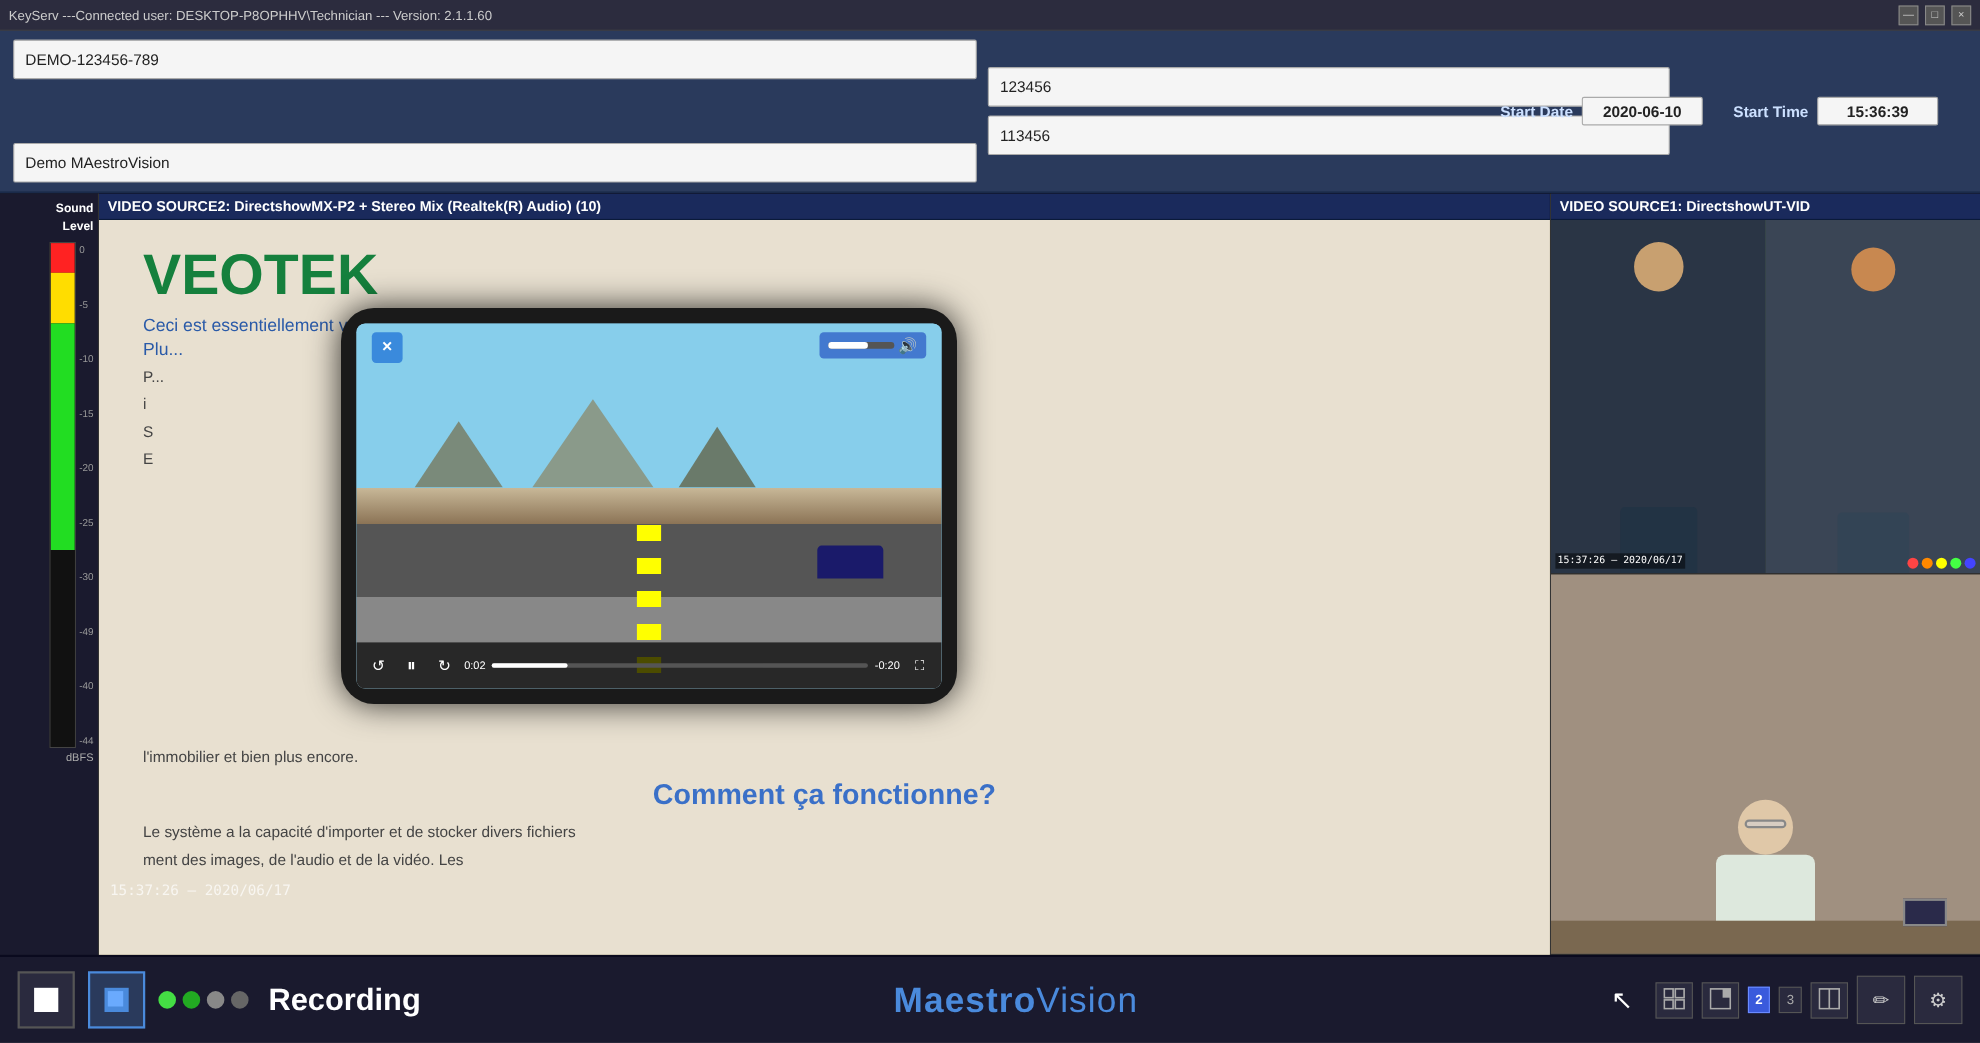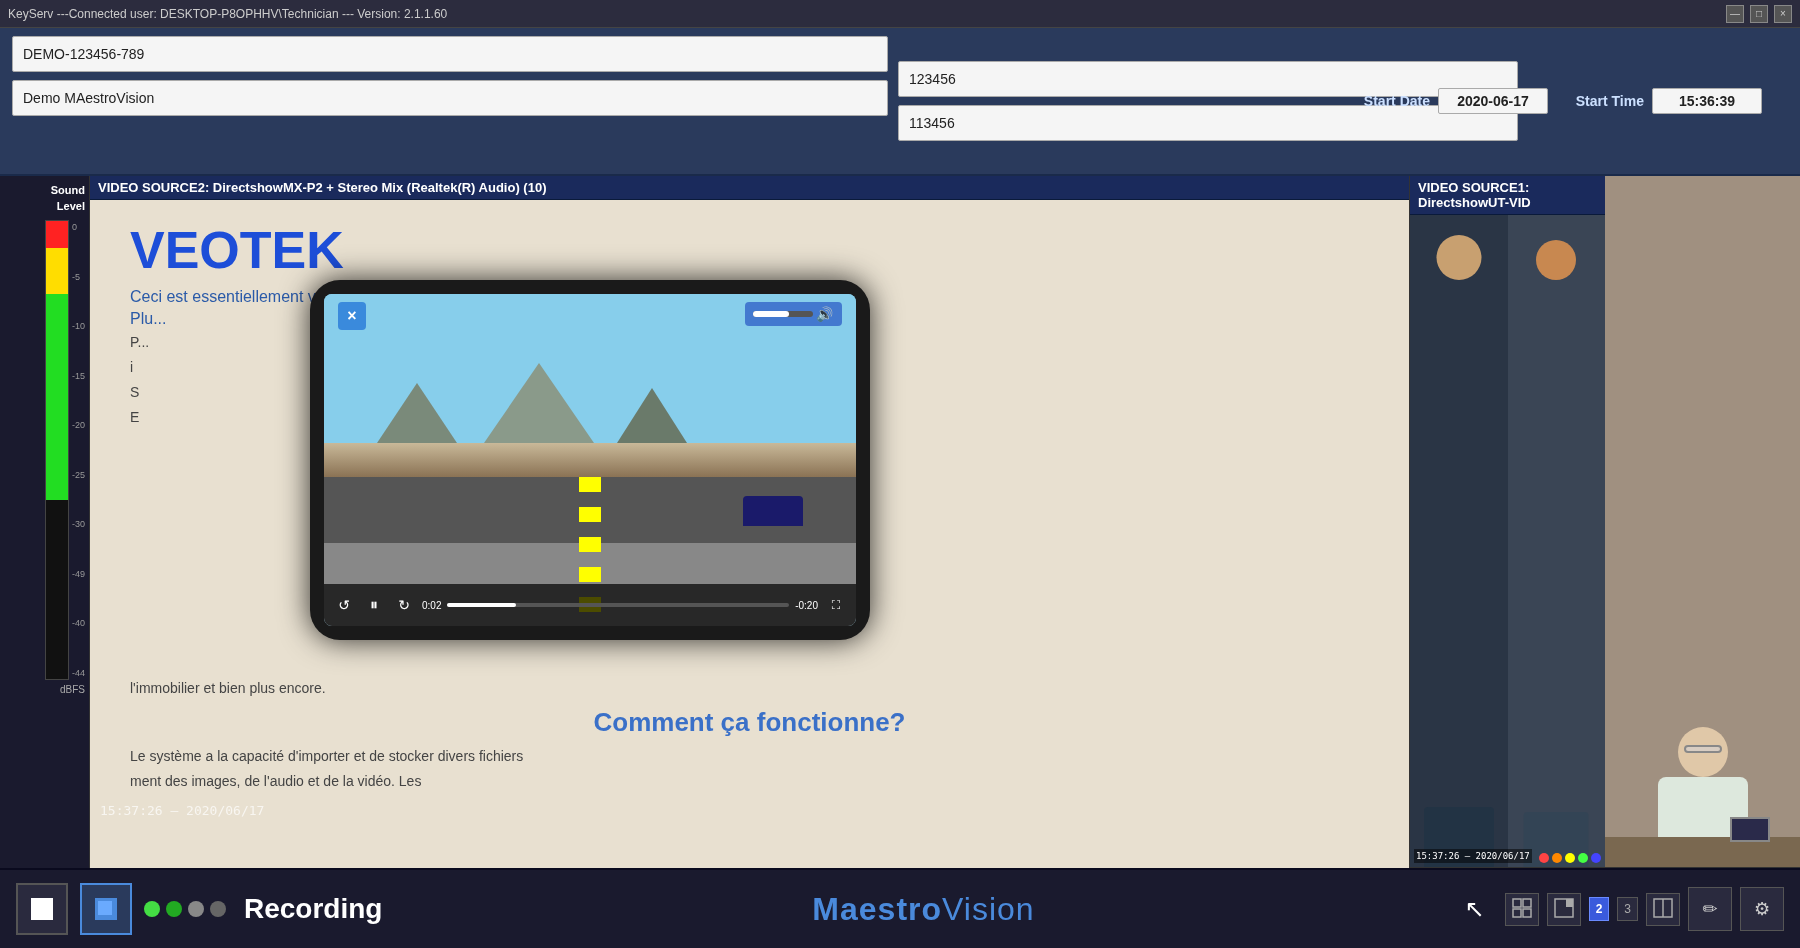--- a/index.html
+++ b/index.html
@@ -43,21 +43,21 @@
       display: flex;
       padding: 8px 12px;
       gap: 10px;
       border-bottom: 2px solid #1a2a4a;
     }
     #fields-left {
       flex: 1;
       display: flex;
       flex-direction: column;
       gap: 8px;
-      justify-content: flex-start;
+      justify-content: space-between;
     }
     .field-input {
       background: #f5f5f5;
       border: 1px solid #aaa;
       border-radius: 2px;
       padding: 6px 10px;
       font-size: 14px;
       color: #222;
       height: 36px;
       width: 100%;
@@ -154,21 +154,21 @@
     }
     
     .webpage-bg {
       position: absolute;
       top: 0; left: 0; right: 0; bottom: 0;
       background: #e8e0d0;
       padding: 20px 40px;
       color: #333;
     }
     .webpage-title {
-      color: #1d4ed8;
+      color: #15803d;
       font-size: 52px;
       font-weight: 900;
       font-family: Arial Black, sans-serif;
       margin-bottom: 8px;
     }
     .webpage-text {
       color: #2a5aa8;
       font-size: 16px;
       margin-bottom: 4px;
     }
@@ -289,21 +289,21 @@
       color: rgba(255,255,255,0.7);
       font-size: 13px;
       font-family: monospace;
     }
 
     
     #right-panel {
       width: 390px;
       background: #111;
       display: flex;
-      flex-direction: row;
+      flex-direction: column;
     }
     .video-source-container {
       flex: 1;
       display: flex;
       flex-direction: column;
       border-bottom: 1px solid #333;
     }
     .video-thumb {
       flex: 1;
       background: #222;
@@ -597,21 +597,21 @@
     <input class="field-input" type="text" value="DEMO-123456-789" style="">
     <input class="field-input" type="text" value="Demo MAestroVision" style="">
   </div>
   <div id="fields-right">
     <input class="field-input" type="text" value="123456" style="">
     <input class="field-input" type="text" value="113456" style="">
   </div>
   <div id="date-time-panel">
     <div class="dt-row">
       <span class="dt-label">Start Date</span>
-      <span class="dt-value">2020-06-17</span>
+      <span class="dt-value">2020-06-10</span>
     </div>
     <div class="dt-row">
       <span class="dt-label">Start Time</span>
       <span class="dt-value">15:36:39</span>
     </div>
     <div class="dt-row">
       <span class="dt-label">Duration</span>
       <span class="dt-value">00:00:48</span>
     </div>
   </div>

